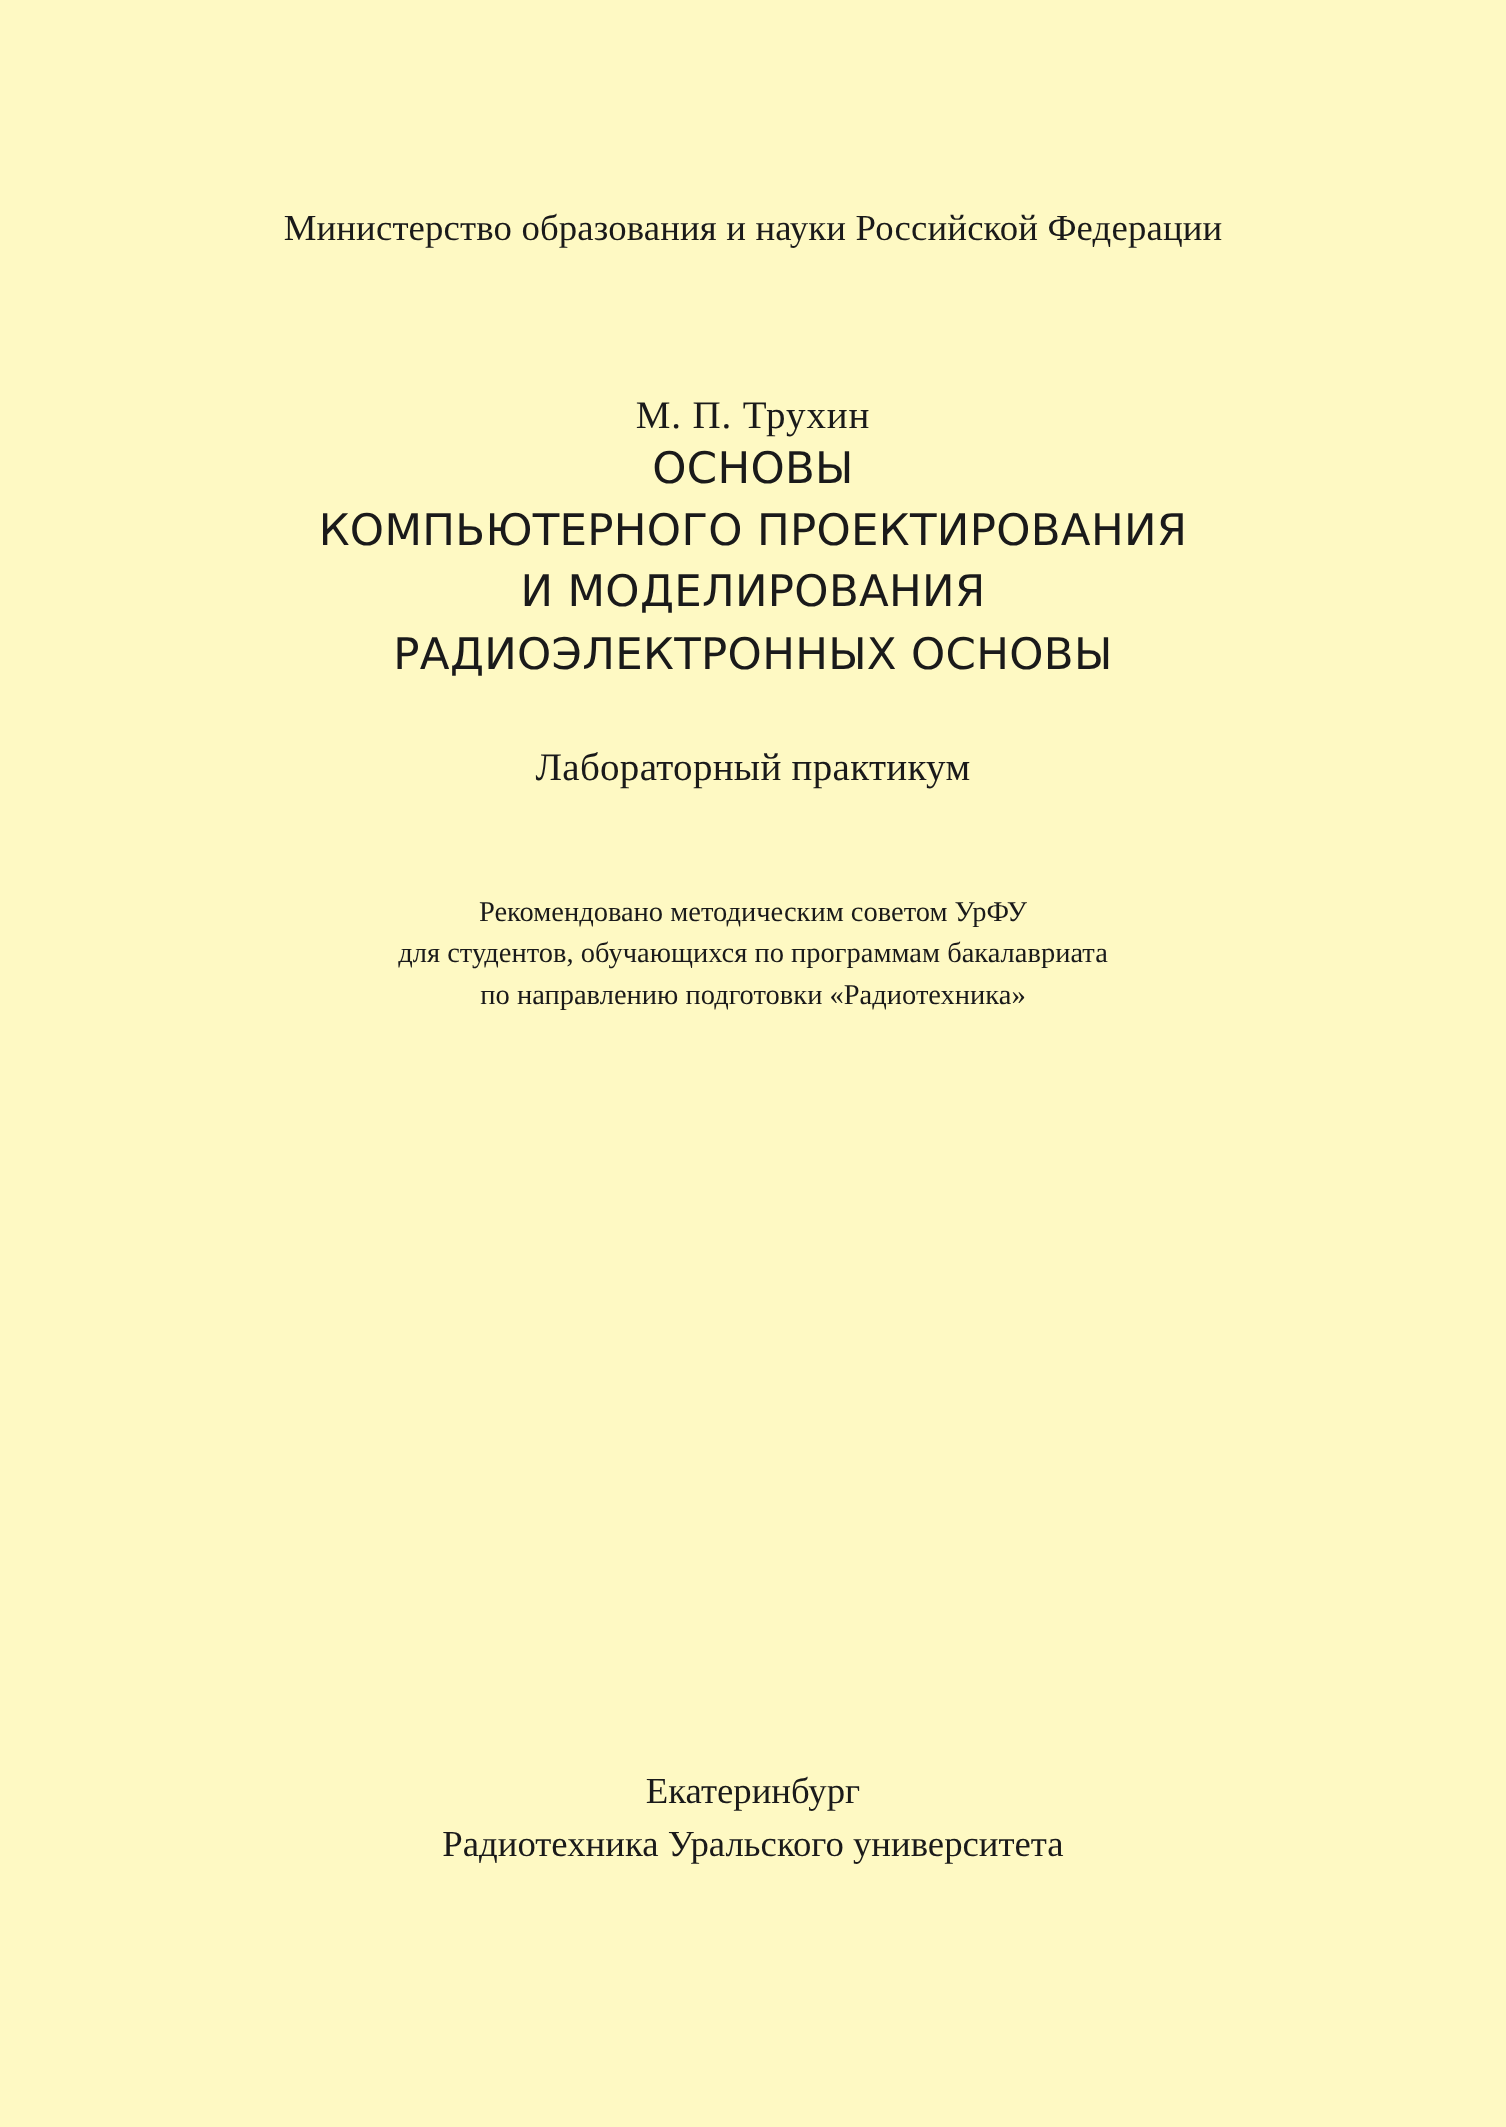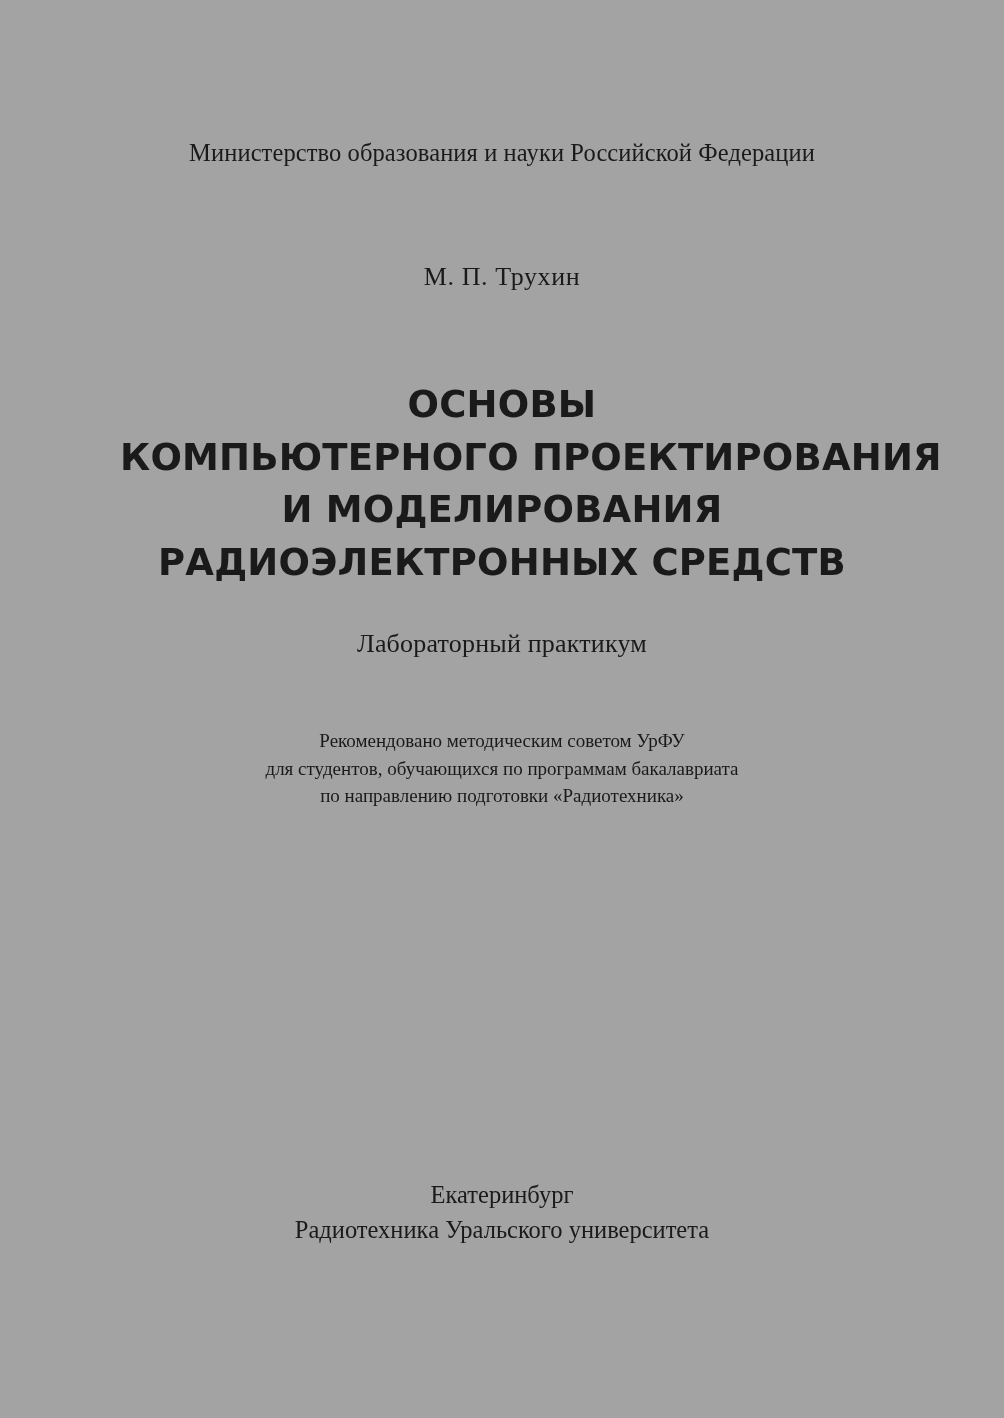--- a/index.html
+++ b/index.html
@@ -5,21 +5,21 @@
   html, body {
     margin: 0;
     padding: 0;
     background: #ffffff;
   }
   .page {
     position: relative;
     width: 1004px;
     height: 1418px;
     margin: 0 auto;
-    background: #a3a3a3;
+    background: #fef9c3;
     overflow: hidden;
     font-family: "Liberation Serif", serif;
     color: #1a1a1a;
   }
   .content {
     position: absolute;
     left: 0;
     right: 0;
     top: 0;
     bottom: 0;
@@ -44,24 +44,23 @@
 
   
   .author {
     margin-top: 93px;
     font-size: 26px;
     letter-spacing: 0.6px;
   }
 
   
   .title {
-    margin-top: 87px;
     font-family: "DejaVu Sans", sans-serif;
-    font-weight: bold;
-    font-size: 37px;
+    font-weight: normal;
+    font-size: 29px;
     line-height: 1.42;
     letter-spacing: 0.2px;
   }
   .title div {
     white-space: nowrap;
   }
 
   
   .subtitle {
     margin-top: 40px;
@@ -102,21 +101,21 @@
     <div class="ministry block-center">
       <div>Министерство образования и науки Российской Федерации</div>
     </div>
 
     <div class="author block-center">М. П. Трухин</div>
 
     <div class="title block-center">
       <div>ОСНОВЫ</div>
       <div>КОМПЬЮТЕРНОГО ПРОЕКТИРОВАНИЯ</div>
       <div>И МОДЕЛИРОВАНИЯ</div>
-      <div>РАДИОЭЛЕКТРОННЫХ СРЕДСТВ</div>
+      <div>РАДИОЭЛЕКТРОННЫХ ОСНОВЫ</div>
     </div>
 
     <div class="subtitle block-center">Лабораторный практикум</div>
 
     <div class="recommendation block-center">
       <div>Рекомендовано методическим советом УрФУ</div>
       <div>для студентов, обучающихся по программам бакалавриата</div>
       <div>по направлению подготовки «Радиотехника»</div>
     </div>
 

